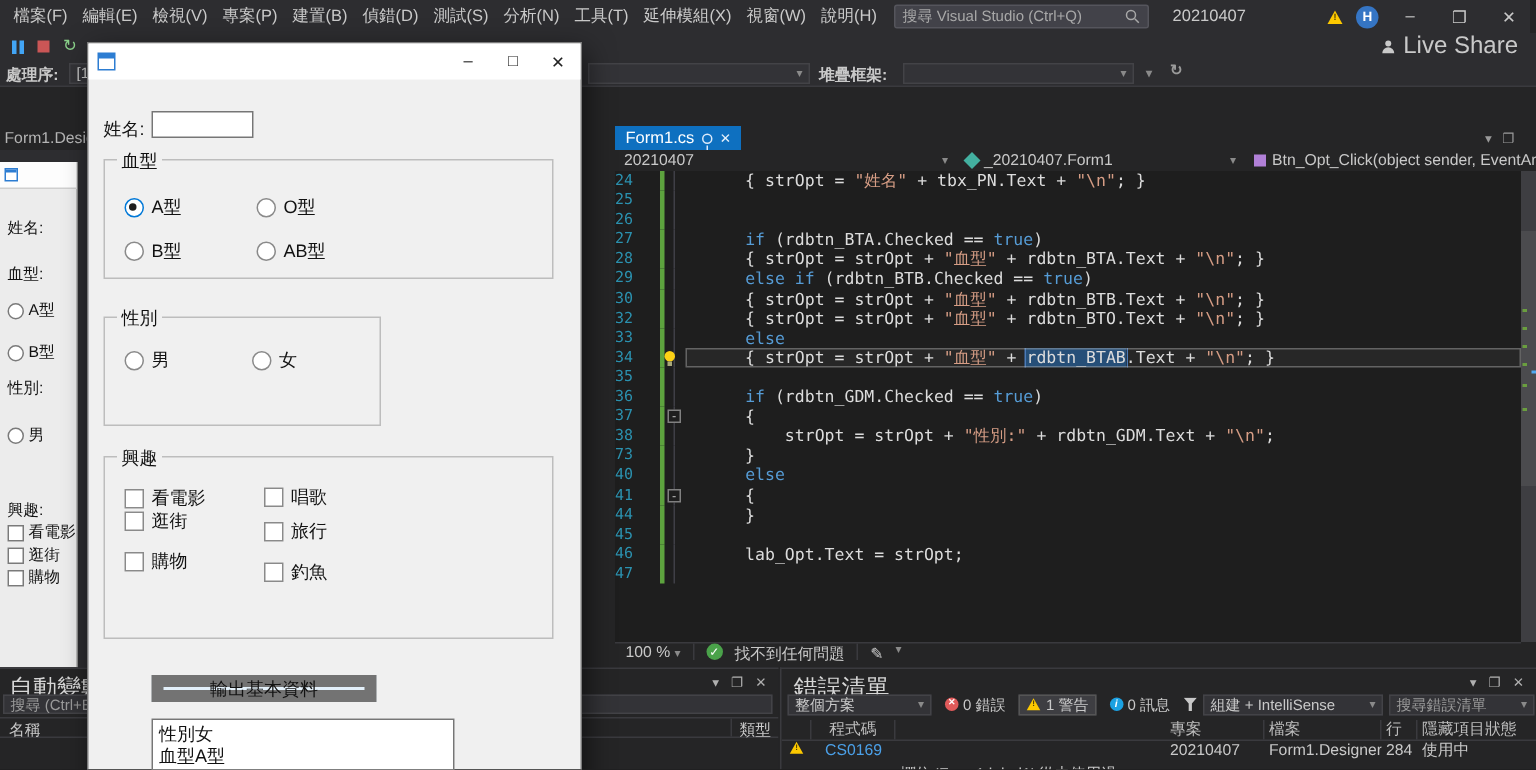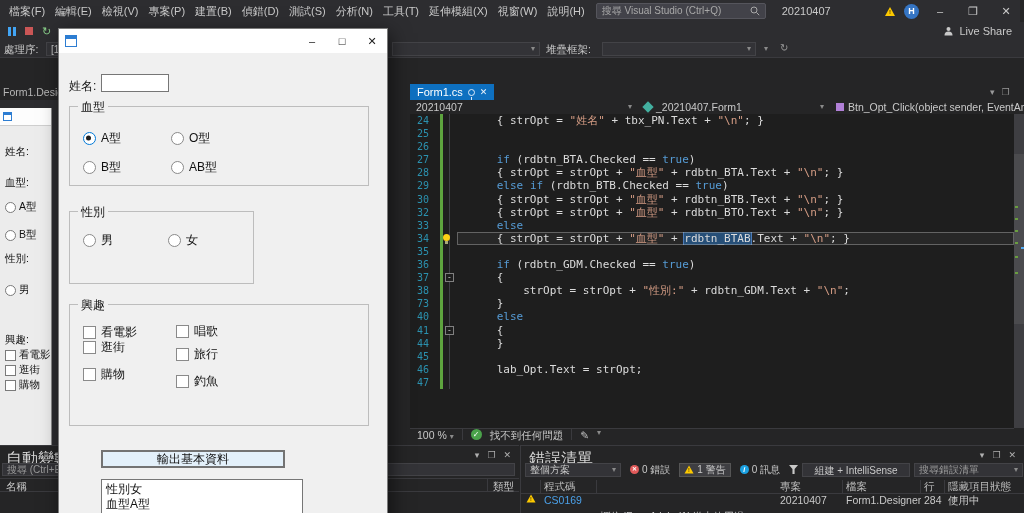--- a/index.html
+++ b/index.html
@@ -19,25 +19,25 @@
   .warn-tri i { position:absolute; left:-1px; top:2px; font-style:normal; font-size:6px; line-height:7px; color:#4d3c00; font-weight:bold; }
   .warn-tri.small { transform:scale(.9); }
 
   
   #toolbar-a { position:absolute; left:0; top:22px; width:1024px; height:18px; background:#2d2d30; display:flex; align-items:center; gap:9px; padding-left:8px; }
   .icon-pause { display:flex; gap:2px; }
   .icon-pause b { width:3px; height:9px; background:#42a5f5; }
   .icon-stop { width:8px; height:8px; background:#ca5656; }
   .tb-glyph { color:#8ad18a; font-size:11px; line-height:1; }
   .tb-glyph.dim { color:#9a9a9a; font-size:10px; }
-  #live-share { margin-left:auto; margin-right:12px; display:flex; align-items:center; gap:5px; color:#c9c9c9; font-size:11px; }
+  #live-share { margin-left:auto; margin-right:12px; display:flex; align-items:center; gap:5px; color:#c9c9c9; font-size:16px; }
   #toolbar-b { position:absolute; left:0; top:40px; width:1024px; height:18px; background:#2d2d30; border-bottom:1px solid #3a3a3e; font-size:10.5px; color:#c9c9c9; }
   .combo { position:absolute; top:2px; height:14px; background:#333337; border:1px solid #434347; display:flex; align-items:center; justify-content:space-between; padding:0 4px; color:#c9c9c9; font-size:10px; white-space:nowrap; overflow:hidden; }
   .caret { color:#8a8a8a; font-size:8px; line-height:1; }
-  .tb-label { position:absolute; top:3px; white-space:nowrap; }
+  .tb-label { position:absolute; top:3px; white-space:nowrap;font-weight:bold; }
 
   
   #designer-tab { position:absolute; left:3px; top:84px; width:56px; height:16px; color:#b5b5b5; font-size:10.5px; line-height:16px; white-space:nowrap; overflow:hidden; }
   #designer-canvas { position:absolute; left:0; top:100px; width:58px; height:345px; background:#2d2d30; overflow:hidden; }
   #designer-form { position:absolute; left:0; top:8px; width:52px; height:337px; background:#ececec; border-right:1px solid #8a8a8a; }
   #designer-form-title { height:18px; background:#fdfdfd; border-bottom:1px solid #cfcfcf; display:flex; align-items:center; padding-left:3px; }
   .mini-form-icon { width:9px; height:9px; border:1px solid #2d7dd2; background:#fff; position:relative; }
   .mini-form-icon::before { content:""; position:absolute; left:0; top:0; right:0; height:2px; background:#2d7dd2; }
   .ds-item { position:absolute; left:5px; display:flex; align-items:center; gap:3px; font-size:10.5px; color:#111; white-space:nowrap; }
   .ds-item.ds-radio::before { content:""; width:9px; height:9px; flex:0 0 9px; border:1px solid #7a7a7a; border-radius:50%; background:#fff; }
@@ -50,21 +50,21 @@
   #editor-tab .close-x { font-size:9px; color:#e8f2fb; }
   #tabstrip-icons { position:absolute; left:990px; top:87px; display:flex; gap:7px; color:#9a9a9a; font-size:9px; }
   #breadcrumb { position:absolute; left:410px; top:100px; width:614px; height:14px; background:#252526; display:flex; align-items:center; font-size:10.5px; color:#c9c9c9; }
   .bc-sec { display:flex; align-items:center; gap:4px; height:100%; padding:0 6px; white-space:nowrap; overflow:hidden; }
   .bc-sec .caret { margin-left:auto; }
   .ic-class { width:8px; height:8px; background:#43b0a0; transform:rotate(45deg); flex:0 0 8px; }
   .ic-method { width:8px; height:8px; background:#b180d7; flex:0 0 8px; }
 
   #code-lines { position:absolute; left:410px; top:114px; width:604px; height:314px; background:#1e1e1e; font-family:"DejaVu Sans Mono", monospace; font-size:11px; overflow:hidden; }
   .code-line { display:flex; height:13.1px; line-height:13px; position:relative; }
-  .ln { flex:0 0 30px; text-align:center; padding-right:4px; color:#2b91af; font-size:10px; }
+  .ln { flex:0 0 30px; text-align:left; padding-right:4px; color:#2b91af; font-size:10px; }
   .chg { flex:0 0 3px; background:#5da33e; }
   .out { flex:0 0 14px; position:relative; }
   .out::before { content:""; position:absolute; left:6px; top:0; bottom:0; border-left:1px solid #3f3f46; }
   .fold-box { position:absolute; left:2px; top:2px; width:9px; height:9px; background:#1e1e1e; border:1px solid #808080; color:#c8c8c8; font-size:8px; line-height:7px; text-align:center; z-index:2; }
   .lt { flex:1; white-space:pre; color:#dcdcdc; overflow:hidden; }
   .code-line.cur .lt { background:#272727; outline:1px solid rgba(190,190,190,.4); outline-offset:-1px; }
   .tok-k { color:#569cd6; }
   .tok-s { color:#d69d85; }
   .tok-p { color:#dcdcdc; }
   .tok-sel { background:#264f78; box-shadow:0 0 0 1px #4a7ab8; }
@@ -94,41 +94,41 @@
   .el-btn { display:flex; align-items:center; gap:3px; height:14px; padding:0 4px; font-size:10px; color:#c9c9c9; border:1px solid transparent; white-space:nowrap; }
   .el-btn.active { background:#3e3e42; border-color:#555; }
   .ic-err { width:9px; height:9px; border-radius:50%; background:#e05a5a; color:#fff; font-size:6px; line-height:9px; text-align:center; font-weight:bold; }
   .ic-info { width:9px; height:9px; border-radius:50%; background:#1ba1e2; color:#fff; font-size:7px; line-height:9px; text-align:center; font-style:italic; font-weight:bold; }
   .funnel { width:9px; height:9px; background:#c8c8c8; clip-path:polygon(0 0,100% 0,62% 45%,62% 100%,38% 100%,38% 45%); }
   #el-headers { position:absolute; left:0; top:34px; width:504px; height:14px; display:flex; font-size:10.5px; color:#bdbdbd; border-bottom:1px solid #3a3a3e; }
   #el-headers > div { border-right:1px solid #3a3a3e; padding:0 3px; line-height:13px; white-space:nowrap; overflow:hidden; }
   #el-row { position:absolute; left:0; top:48px; width:504px; display:flex; font-size:10.5px; color:#c9c9c9; }
   #el-row > div { padding:0 3px; line-height:12px; overflow:hidden; }
   .cw0{width:20px;flex:0 0 20px;display:flex;justify-content:center;padding-top:2px;}
-  .cw1{width:56px;flex:0 0 56px;} .cw2{width:180px;flex:0 0 180px;margin-top:16px;} .cw3{width:66px;flex:0 0 66px;}
+  .cw1{width:56px;flex:0 0 56px;text-align:center;} .cw2{width:180px;flex:0 0 180px;margin-top:16px;} .cw3{width:66px;flex:0 0 66px;}
   .cw4{width:78px;flex:0 0 78px;} .cw5{width:24px;flex:0 0 24px;} .cw6{width:80px;flex:0 0 80px;}
   .err-code { color:#4ba0e8; }
 
   
   #dialog { position:absolute; left:58px; top:28px; width:330px; height:500px; background:#f0f0f0; border:1px solid #7a7a7a; box-shadow:3px 5px 18px rgba(0,0,0,.55); z-index:50; font-size:12px; color:#111; }
   #dialog-titlebar { height:24px; background:#fff; display:flex; align-items:center; padding-left:6px; }
   .form-icon { width:12px; height:12px; border:1px solid #2d7dd2; background:#fff; position:relative; }
   .form-icon::before { content:""; position:absolute; left:0; top:0; right:0; height:3px; background:#2d7dd2; }
   #dialog-controls { margin-left:auto; display:flex; height:24px; }
   .dlg-btn { width:30px; height:24px; display:flex; align-items:center; justify-content:center; font-size:11px; color:#222; }
   .dlg-label { position:absolute; font-size:12px; color:#111; white-space:nowrap; }
   .textbox { position:absolute; background:#fff; border:1px solid #767676; }
   .groupbox { position:absolute; border:1px solid #bdbdbd; }
   .gb-title { position:absolute; top:-8px; left:8px; background:#f0f0f0; padding:0 3px; font-size:12px; color:#111; }
   .opt { position:absolute; display:flex; align-items:center; gap:5px; font-size:12px; color:#111; height:14px; white-space:nowrap; }
   .opt.radio::before { content:""; width:11px; height:11px; flex:0 0 11px; border:1px solid #8a8a8a; border-radius:50%; background:#fff; }
   .opt.radio.checked::before { border-color:#0078d7; }
   .opt.radio.checked::after { content:""; position:absolute; left:3px; top:50%; transform:translateY(-50%); width:5px; height:5px; border-radius:50%; background:#1f1f1f; }
   .opt.checkbox::before { content:""; width:11px; height:11px; flex:0 0 11px; border:1px solid #8a8a8a; background:#fff; }
-  #submit-btn { position:absolute; left:42px; top:421px; width:184px; height:18px; background:#e3f0fa; border:2px solid #737373; display:flex; align-items:center; justify-content:center; font-size:12px; color:#111; }
+  #submit-btn { position:absolute; left:42px; top:421px; width:150px; height:18px; background:#e3f0fa; border:8px solid #737373; display:flex; align-items:center; justify-content:center; font-size:12px; color:#111; }
   #output-box { position:absolute; left:42px; top:450px; width:202px; height:70px; background:#fff; border:1px solid #767676; padding:2px 4px; font-size:12px; color:#111; line-height:15px; }
 </style>
 </head>
 <body>
 
 <div id="app">
 
   <div id="title-bar">
     <div id="menu-bar" style="display: flex;">
         <span class="menu-item">檔案(F)</span>
@@ -449,21 +449,21 @@
         <span class="warn-tri small">
             <i>!</i>
           </span>
         <span>1 警告</span>
       </div>
       <div class="el-btn">
         <span class="ic-info">i</span>
         <span>0 訊息</span>
       </div>
       <span class="funnel"></span>
-      <div class="el-combo" style="width:108px;flex-direction:column;">
+      <div class="el-combo" style="width:120px;">
         <span>組建 + IntelliSense</span>
           <span class="caret">▾</span>
       </div>
       <div class="el-combo" style="flex:1;">
         <span style="color:#9a9a9a;">搜尋錯誤清單</span>
         <span class="caret">▾</span>
       </div>
     </div>
     <div id="el-headers">
       <div class="cw0"></div>

